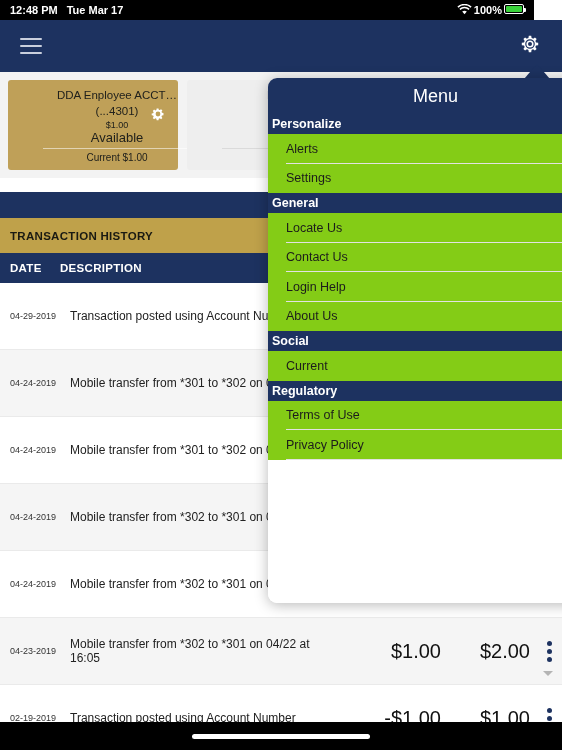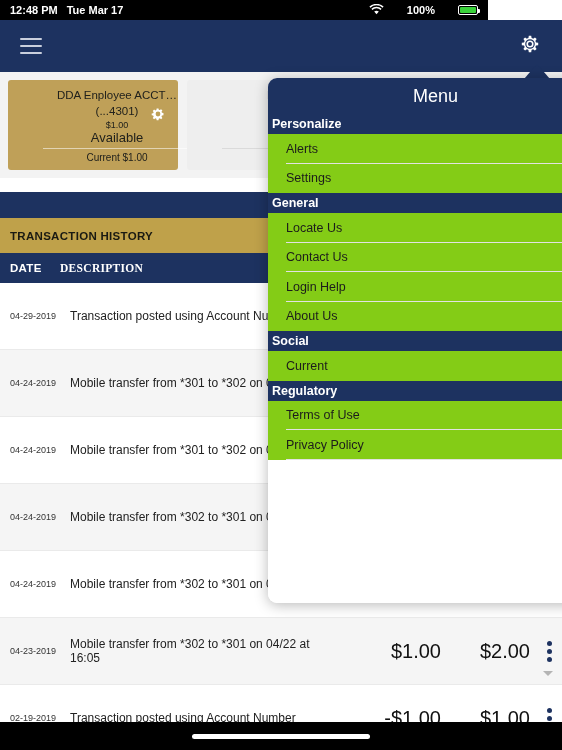--- a/index.html
+++ b/index.html
@@ -6,29 +6,29 @@
   html, body {
     width:562px; height:750px;
     background:#ffffff;
     font-family:"Liberation Sans", sans-serif;
     overflow:hidden;
   }
   .screen { position:relative; width:562px; height:750px; overflow:hidden; background:#fff; }
 
   
   .statusbar {
-    position:absolute; top:0; left:0; width:488px; height:20px;
+    position:absolute; top:0; left:0; width:534px; height:20px;
     background:#000; color:#fff;
     display:flex; align-items:center;
     font-size:11px; font-weight:bold;
     padding:0 10px;
   }
   .sb-time { margin-right:9px; }
   .sb-date { font-weight:bold; }
-  .sb-right { margin-left:auto; display:flex; align-items:center; gap:23px; }
+  .sb-right { margin-left:auto; display:flex; align-items:flex-start; gap:2px; }
   .sb-pct { font-size:11px; font-weight:bold; }
   .batt {
     width:20px; height:10px; border:1px solid #fff; border-radius:2px;
     position:relative; display:inline-block;
   }
   .batt::after {
     content:""; position:absolute; right:-3px; top:3px;
     width:2px; height:4px; background:#fff; border-radius:0 1px 1px 0;
   }
   .batt i { position:absolute; left:1px; top:1px; bottom:1px; width:16px; background:#3ad23a; border-radius:1px; display:block; }
@@ -84,21 +84,21 @@
     padding-left:10px;
     font-size:11.5px; font-weight:bold; letter-spacing:.3px;
   }
   .colhdr {
     position:absolute; top:253px; left:0; width:562px; height:30px;
     background:#1d3260; color:#fff;
     display:flex; align-items:center;
     font-size:11.5px; font-weight:bold; letter-spacing:.3px;
   }
   .colhdr .c-date { padding-left:10px; width:60px; }
-  .colhdr .c-desc { padding-left:0px;font-family:Liberation Serif, serif; }
+  .colhdr .c-desc { padding-left:0px; }
 
   
   .rows { position:absolute; top:283px; left:0; width:562px; height:447px; overflow:hidden; }
   .row {
     position:relative;
     height:67px;
     display:flex; align-items:center;
     border-bottom:1px solid #eaeaea;
     background:#ffffff;
   }

